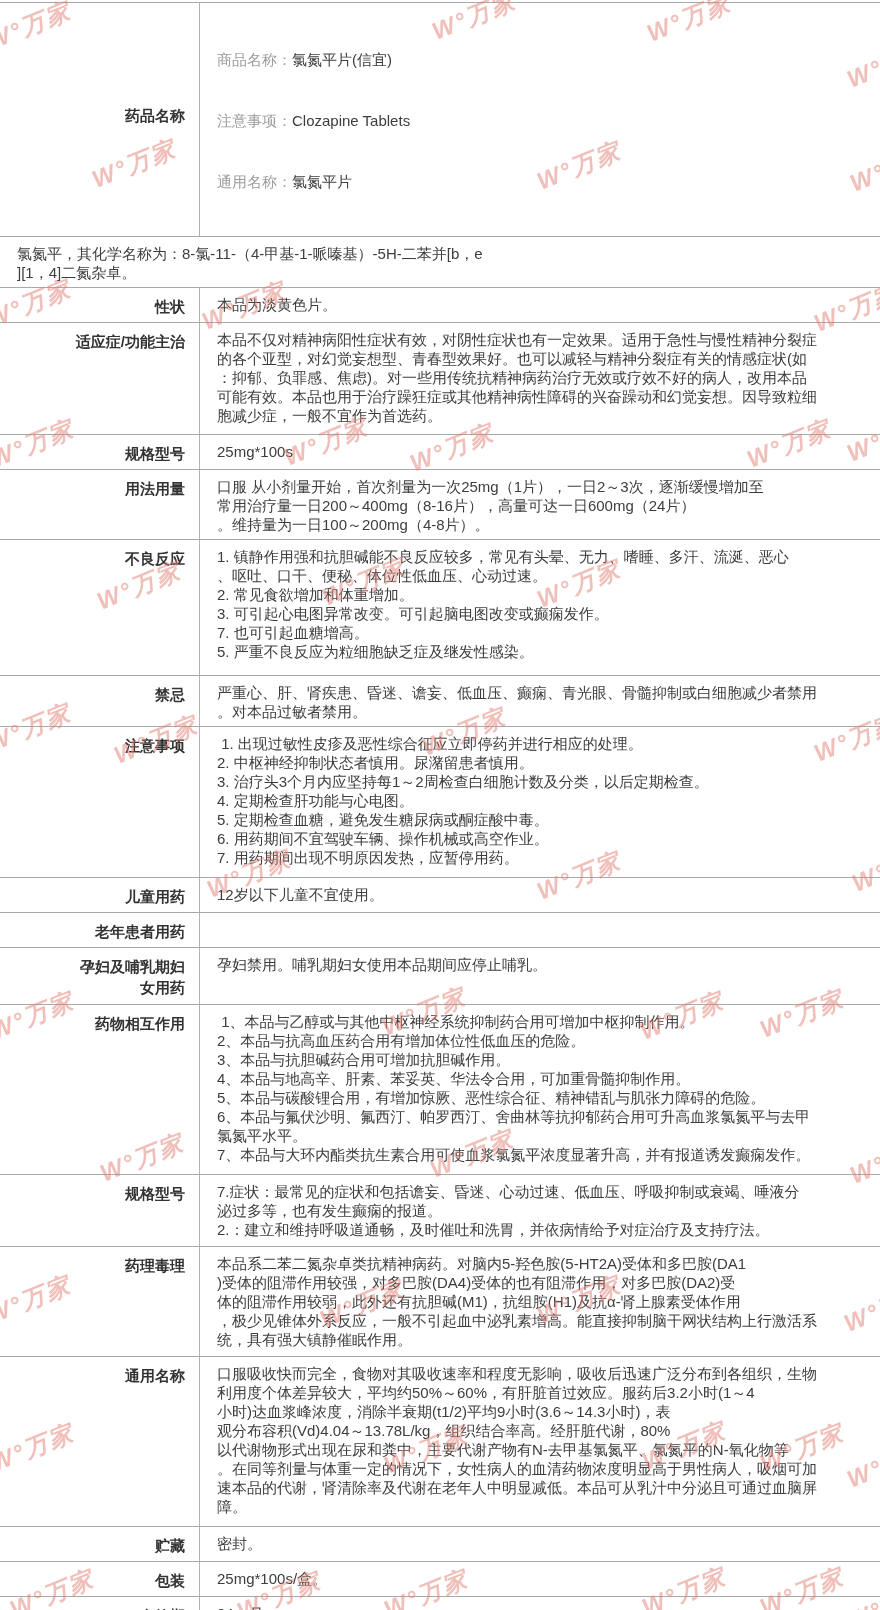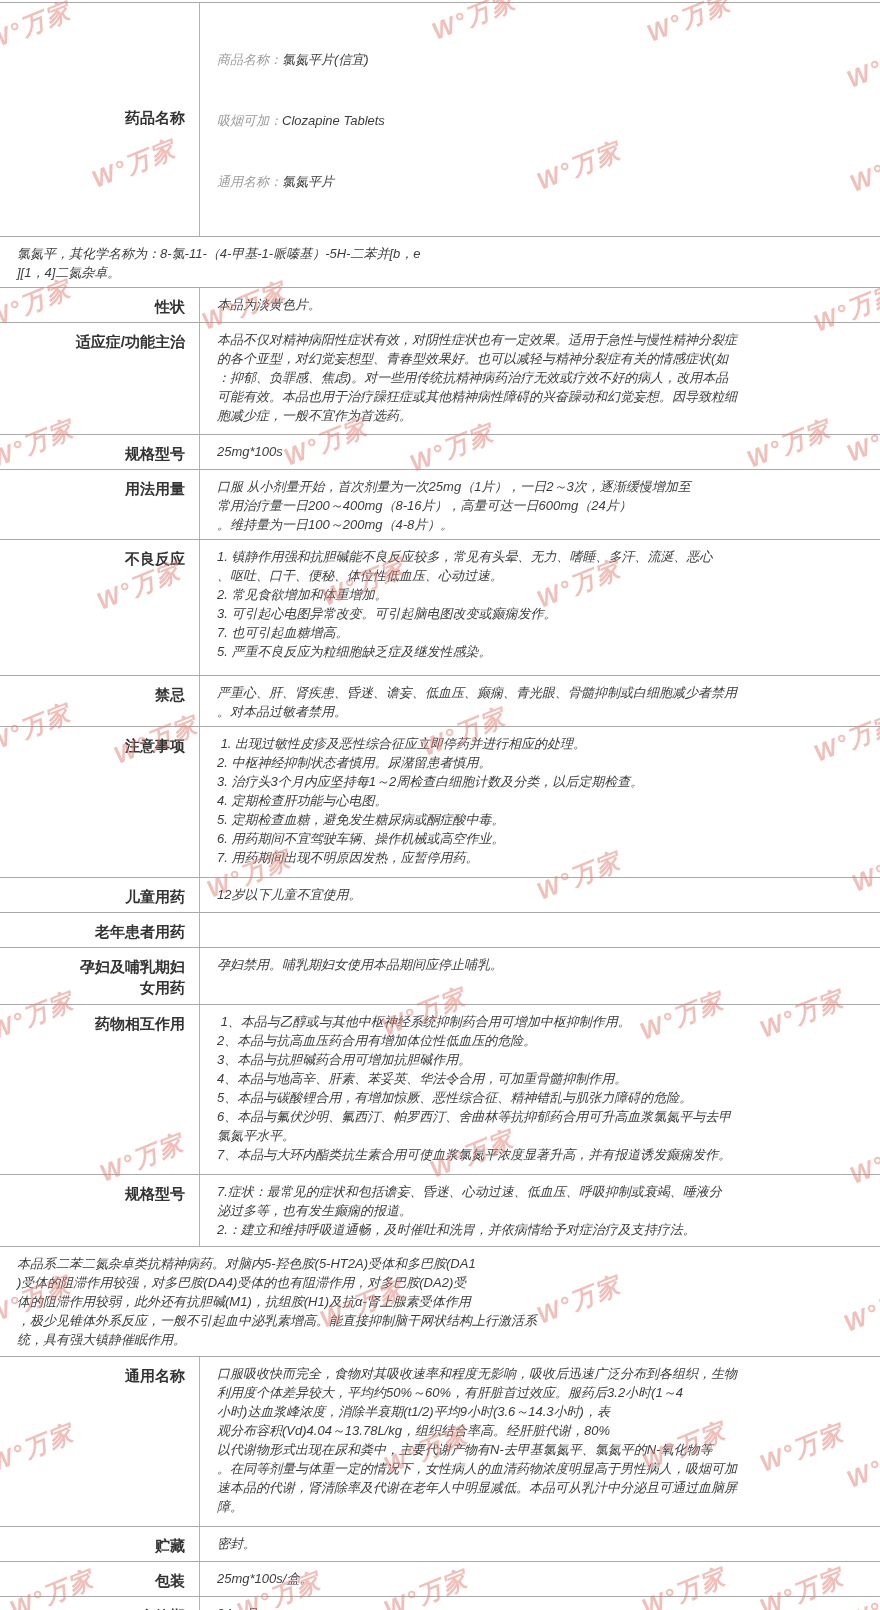--- a/index.html
+++ b/index.html
@@ -13,26 +13,26 @@
   .label-cell{
     width:200px;flex:0 0 200px;box-sizing:border-box;
     border-right:1px solid #b3b3b3;
     display:flex;justify-content:flex-end;align-items:flex-start;
     padding:8px 14px 5px 0;
   }
   .label-cell .lbl{
     max-width:110px;text-align:right;
     font-size:15px;font-weight:bold;color:#333;line-height:21px;
   }
-  .row.center-label .label-cell{align-items:center;padding-top:0;}
+  .row.center-label .label-cell{align-items:center;padding-top:0;font-family:Liberation Mono, monospace;}
   .content-cell{
     flex:1;box-sizing:border-box;
     padding:7px 12px 5px 17px;
-    font-size:13px;line-height:19px;color:#3d3d3d;
-    white-space:pre-wrap;word-break:break-all;font-style:italic;
+    font-size:15px;line-height:19px;color:#3d3d3d;
+    white-space:pre-wrap;word-break:break-all;
   }
   .name-line{line-height:23px;white-space:pre-wrap;}
   .name-line .pfx{color:#9c9c9c;}
   
   .row:nth-child(1){min-height:78px}
   .row:nth-child(2){min-height:50px}
   .row:nth-child(3){min-height:33px}
   .row:nth-child(4){min-height:112px}
   .row:nth-child(5){min-height:28px}
   .row:nth-child(6){min-height:69px}
@@ -63,21 +63,21 @@
 <body>
 
 <div class="sheet">
 
   <div class="row center-label">
     <div class="label-cell">
         <span class="lbl">药品名称</span>
       </div>
     <div class="content-cell">
       <div class="name-line"><span class="pfx">商品名称：</span><span>氯氮平片(信宜)</span></div>
-      <div class="name-line"><span class="pfx">吸烟可加：</span><span>Clozapine Tablets</span></div>
+      <div class="name-line"><span class="pfx">注意事项：</span><span>Clozapine Tablets</span></div>
       <div class="name-line"><span class="pfx">通用名称：</span><span>氯氮平片</span></div>
     </div>
   </div>
 
   <div class="row">
     <div class="content-cell">氯氮平，其化学名称为：8-氯-11-（4-甲基-1-哌嗪基）-5H-二苯并[b，e
 ][1，4]二氮杂卓。</div>
   </div>
 
   <div class="row">
@@ -184,20 +184,23 @@
   <div class="row">
     <div class="label-cell">
         <span class="lbl">规格型号</span>
       </div>
     <div class="content-cell">7.症状：最常见的症状和包括谵妄、昏迷、心动过速、低血压、呼吸抑制或衰竭、唾液分
 泌过多等，也有发生癫痫的报道。
 2.：建立和维持呼吸道通畅，及时催吐和洗胃，并依病情给予对症治疗及支持疗法。</div>
   </div>
 
   <div class="row">
+    <div class="label-cell">
+        <span class="lbl">药理毒理</span>
+      </div>
     <div class="content-cell">本品系二苯二氮杂卓类抗精神病药。对脑内5-羟色胺(5-HT2A)受体和多巴胺(DA1
 )受体的阻滞作用较强，对多巴胺(DA4)受体的也有阻滞作用，对多巴胺(DA2)受
 体的阻滞作用较弱，此外还有抗胆碱(M1)，抗组胺(H1)及抗α-肾上腺素受体作用
 ，极少见锥体外系反应，一般不引起血中泌乳素增高。能直接抑制脑干网状结构上行激活系
 统，具有强大镇静催眠作用。</div>
   </div>
 
   <div class="row">
     <div class="label-cell">
         <span class="lbl">通用名称</span>

